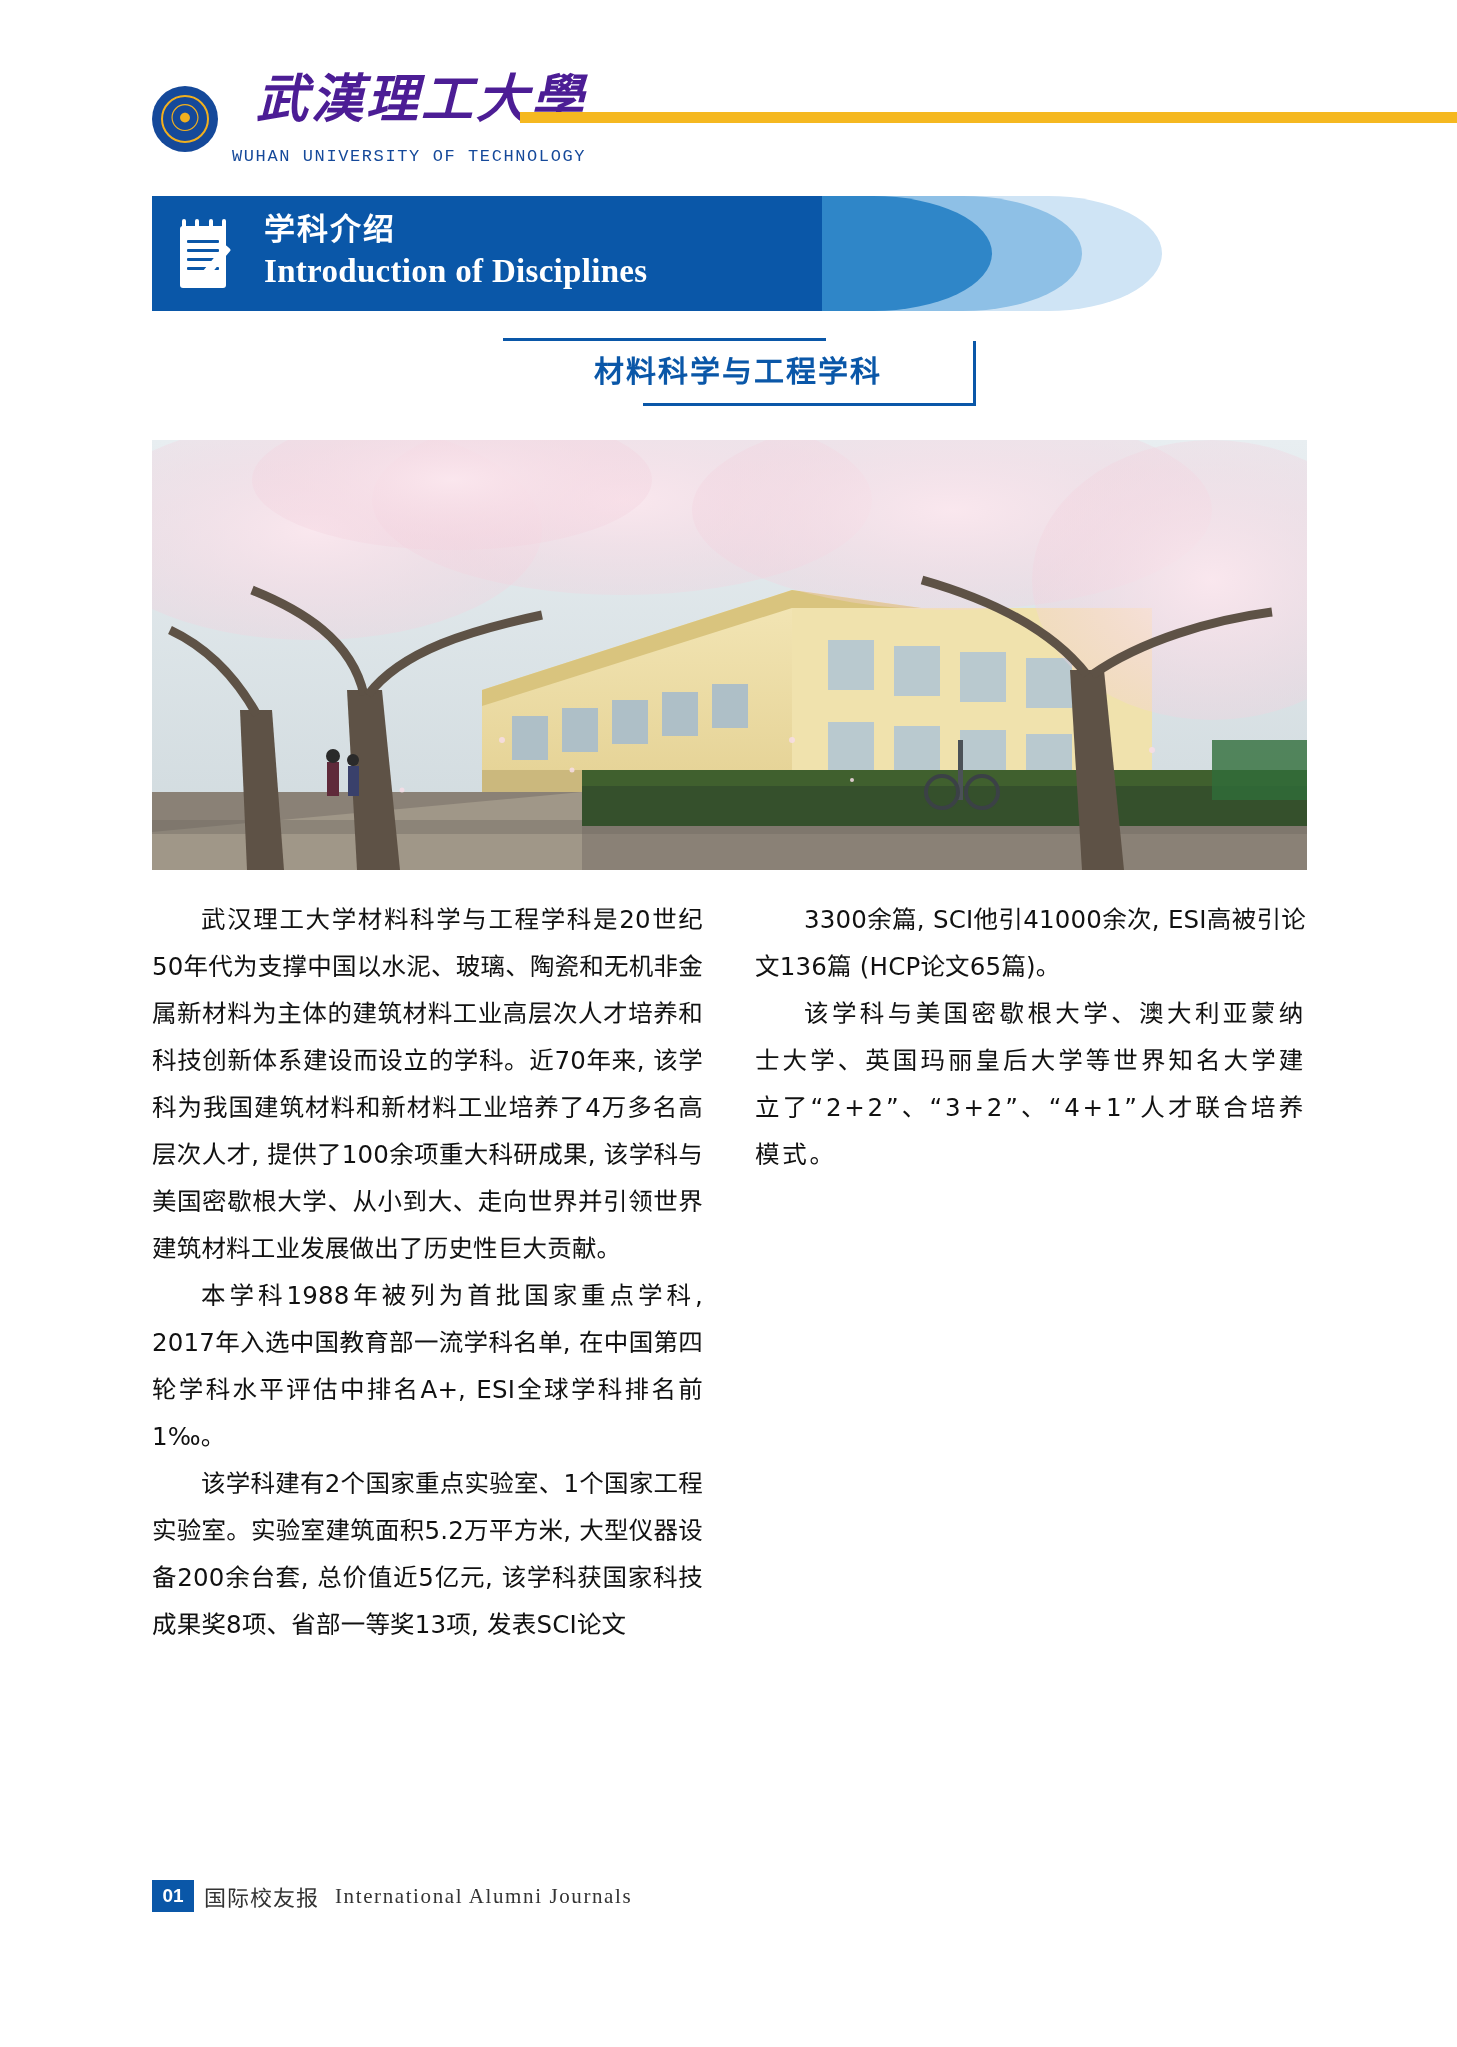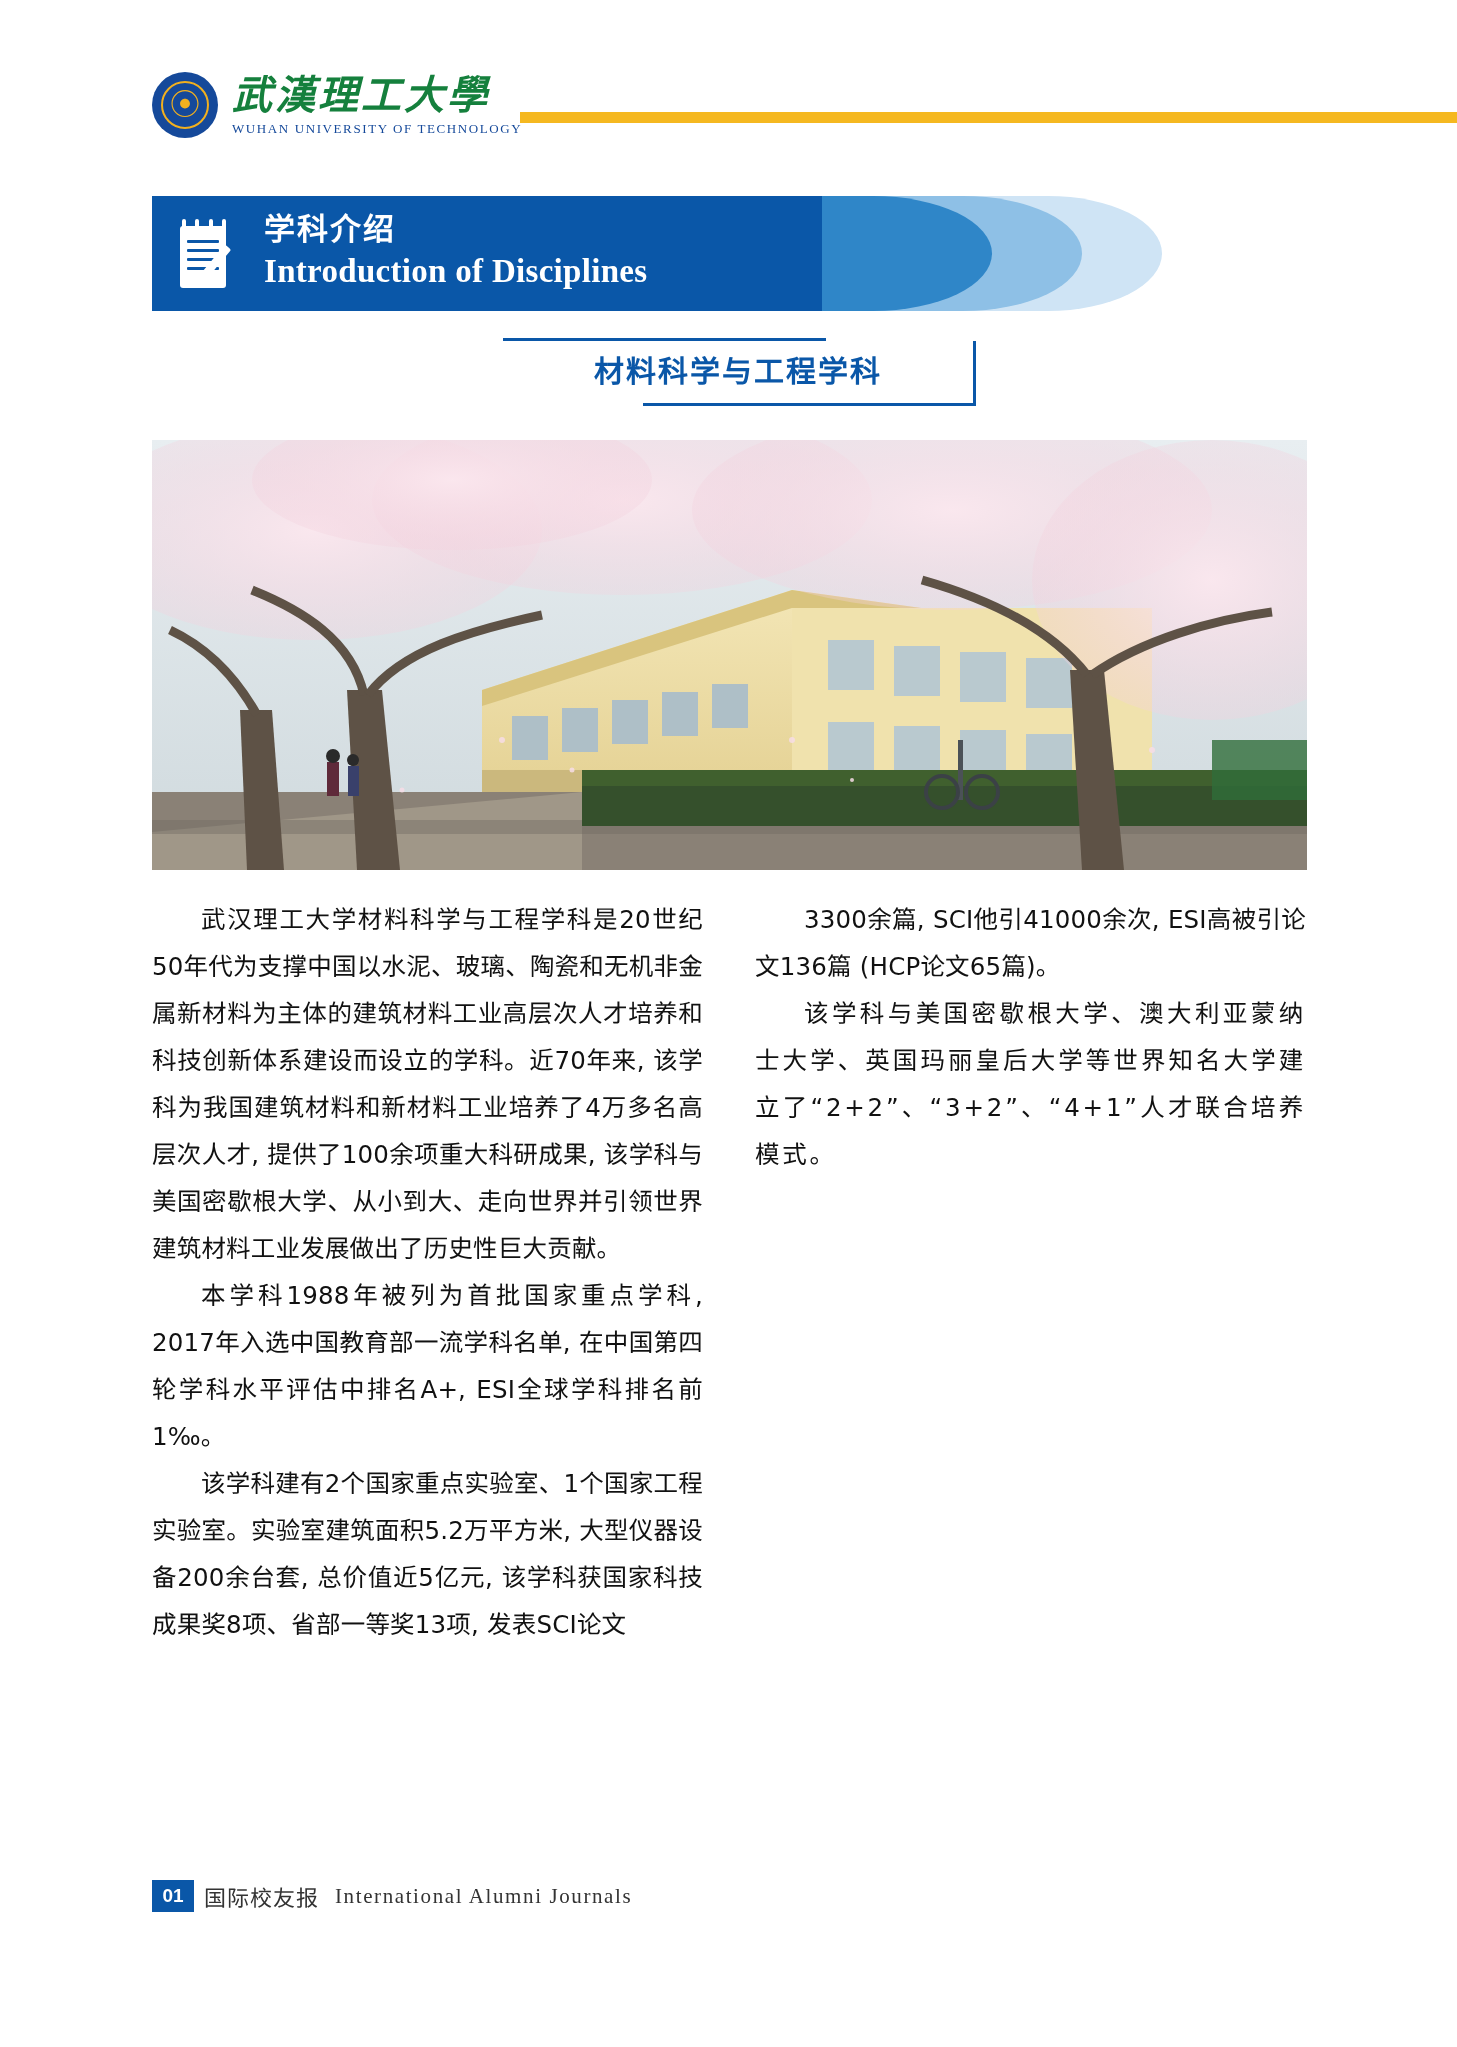--- a/index.html
+++ b/index.html
@@ -67,33 +67,34 @@
     font-family: "DejaVu Serif", serif;
     line-height: 1;
   }
   .logo-text {
     display: flex;
     flex-direction: column;
     justify-content: center;
   }
   .logo-cn {
     font-family: "DejaVu Serif", serif;
-    font-size: 40px;
+    font-size: 52px;
     font-weight: bold;
-    color: #15803d;
+    color: #4c1d95;
     letter-spacing: 3px;
     line-height: 1.05;
     font-style: italic;
+    text-align: right;
   }
   .logo-en {
-    font-family: Liberation Serif, serif;
-    font-size: 13px;
+    font-family: Liberation Mono, monospace;
+    font-size: 17px;
     color: #15499a;
     letter-spacing: 1.6px;
-    margin-top: 5px;
+    margin-top: 20px;
     white-space: nowrap;
   }
   .masthead-rule {
     position: absolute;
     left: 520px;
     top: 52px;
     width: 937px;
     height: 11px;
     background: #f5b820;
   }

